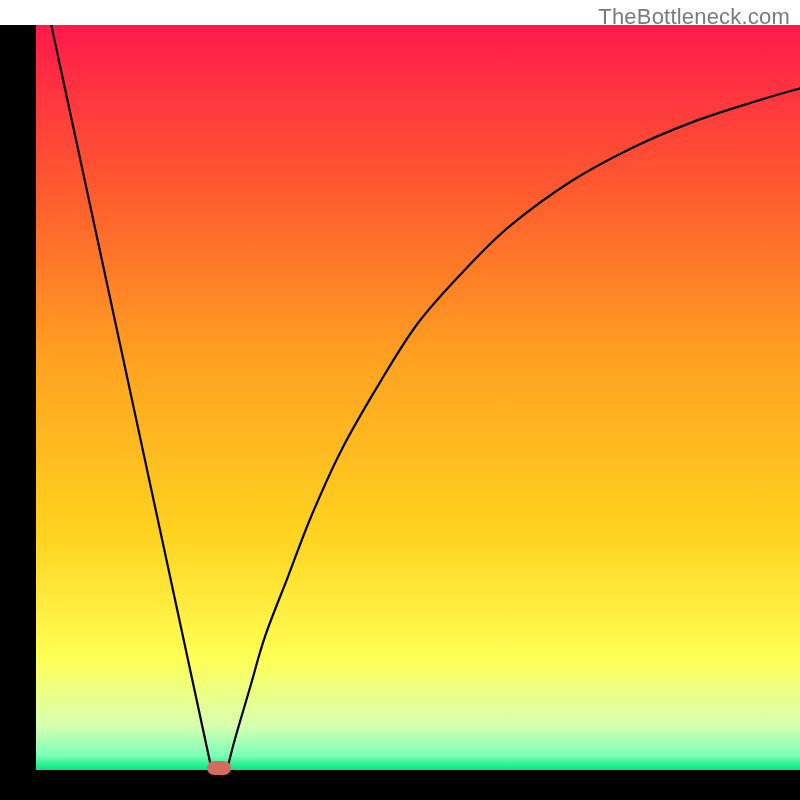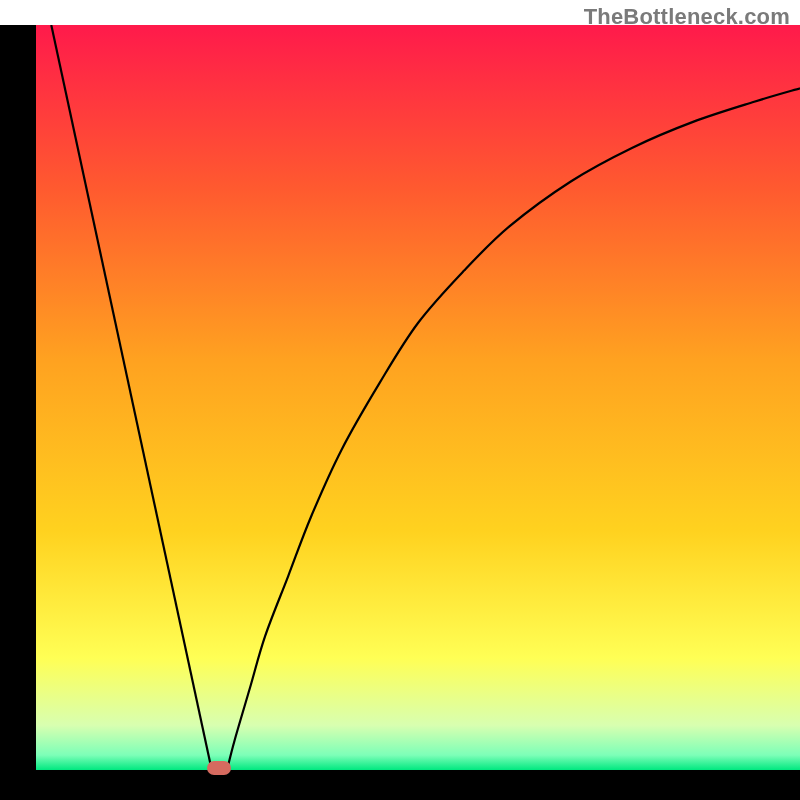--- a/index.html
+++ b/index.html
@@ -15,21 +15,21 @@
     position: relative;
     width: 800px;
     height: 800px;
   }
   .watermark {
     position: absolute;
     top: 4px;
     right: 10px;
     color: #7a7a7a;
     font-size: 22px;
-    font-weight: 700;
+    font-weight: 400;
     letter-spacing: 0.2px;
   }
   
   .border-left {
     position: absolute;
     left: 0;
     top: 25px;
     width: 36px;
     height: 755px;
     background: #000;

